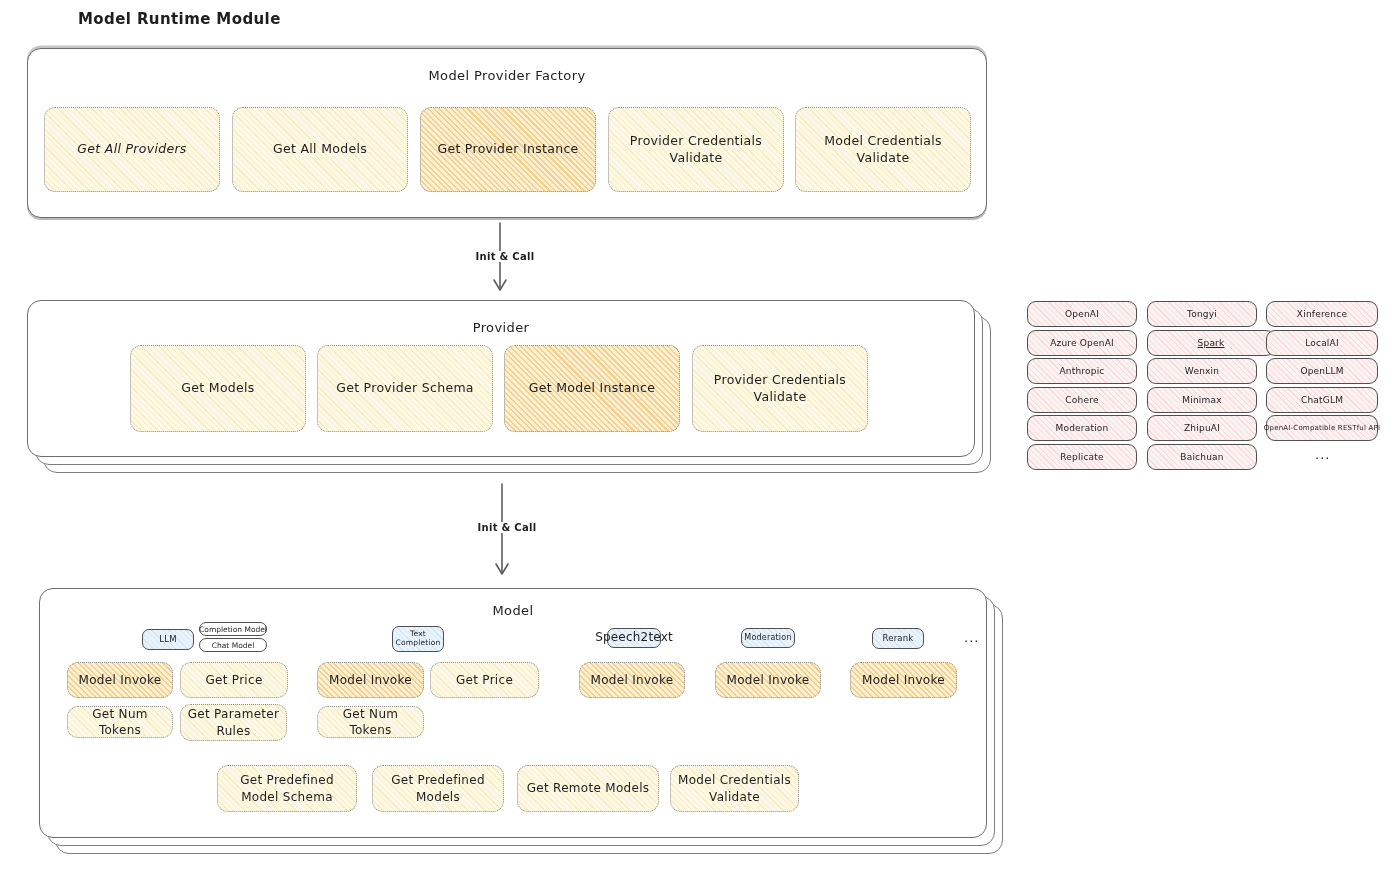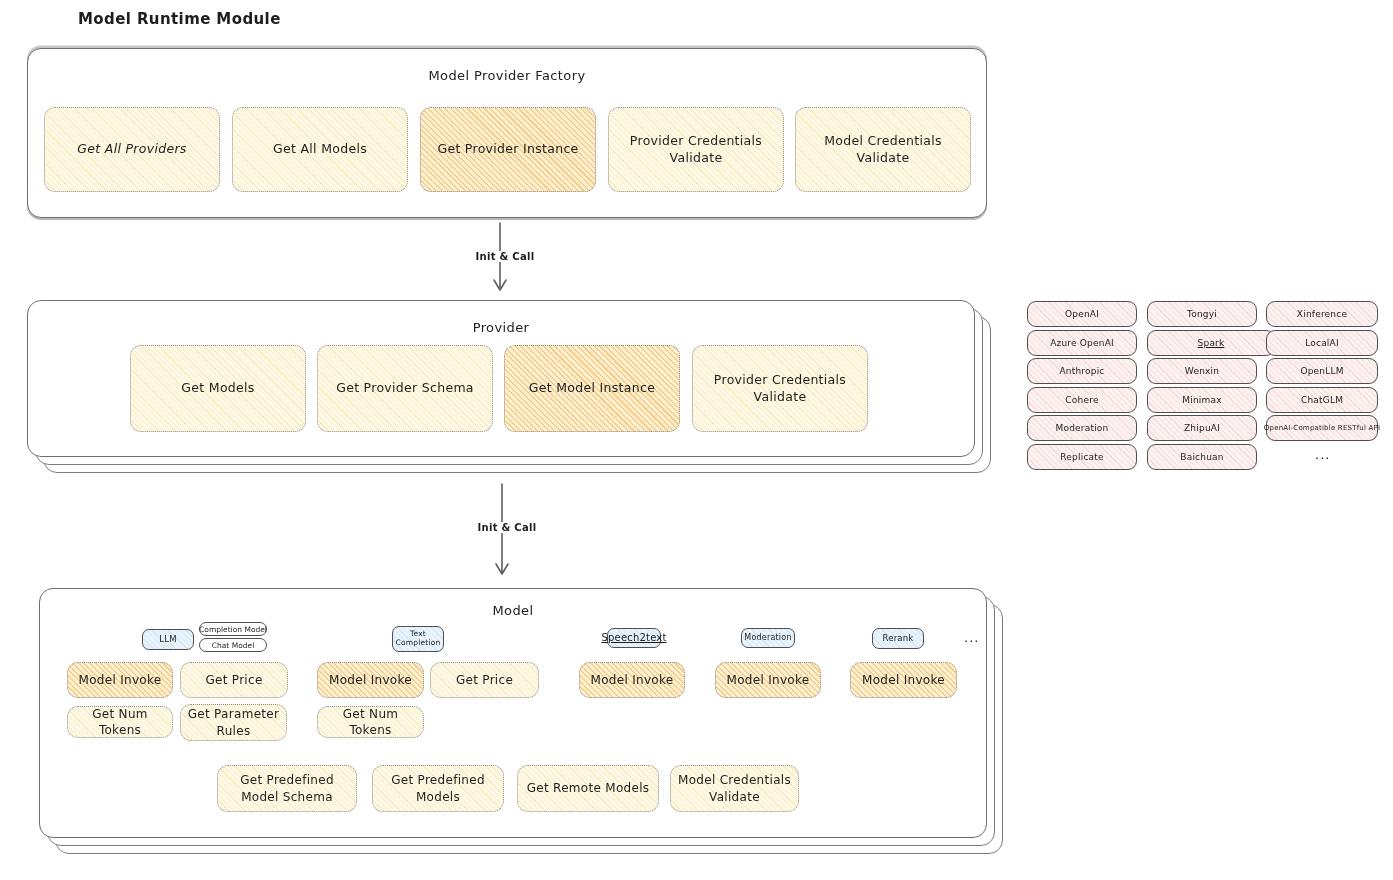--- a/index.html
+++ b/index.html
@@ -126,21 +126,21 @@
   <div class="abs" style="left:27px;top:588px;width:948px;height:250px;margin-left:12px;">
     <div class="layer l2"></div>
     <div class="layer l1"></div>
     <div class="box"></div>
     <div class="box-title" style="top:15px;">Model</div>
 
     <div class="tag" style="left:103px;top:41px;width:52px;height:21px;">LLM</div>
     <div class="tag-white" style="left:160px;top:34px;width:68px;height:14px;">Completion Model</div>
     <div class="tag-white" style="left:160px;top:50px;width:68px;height:14px;">Chat Model</div>
     <div class="tag" style="left:353px;top:38px;width:52px;height:26px;font-size:7.5px;">Text Completion</div>
-    <div class="tag" style="left:568px;top:40px;width:54px;height:20px;font-size:10px;text-decoration:underline;">Speech2text</div>
+    <div class="tag" style="left:568px;top:40px;width:54px;height:20px;font-size:12px;">Speech2text</div>
     <div class="tag" style="left:702px;top:40px;width:54px;height:20px;font-size:8px;">Moderation</div>
     <div class="tag" style="left:833px;top:40px;width:52px;height:21px;">Rerank</div>
     <div class="ellipsis" style="left:925px;top:42px;">...</div>
 
     <div class="btn fill-orange sm" style="left:28px;top:74px;width:106px;height:36px;">Model Invoke</div>
     <div class="btn fill-yellow sm" style="left:141px;top:74px;width:108px;height:36px;">Get Price</div>
     <div class="btn fill-orange sm" style="left:278px;top:74px;width:107px;height:36px;">Model Invoke</div>
     <div class="btn fill-yellow sm" style="left:391px;top:74px;width:109px;height:36px;">Get Price</div>
     <div class="btn fill-orange sm" style="left:540px;top:74px;width:106px;height:36px;">Model Invoke</div>
     <div class="btn fill-orange sm" style="left:676px;top:74px;width:106px;height:36px;">Model Invoke</div>

